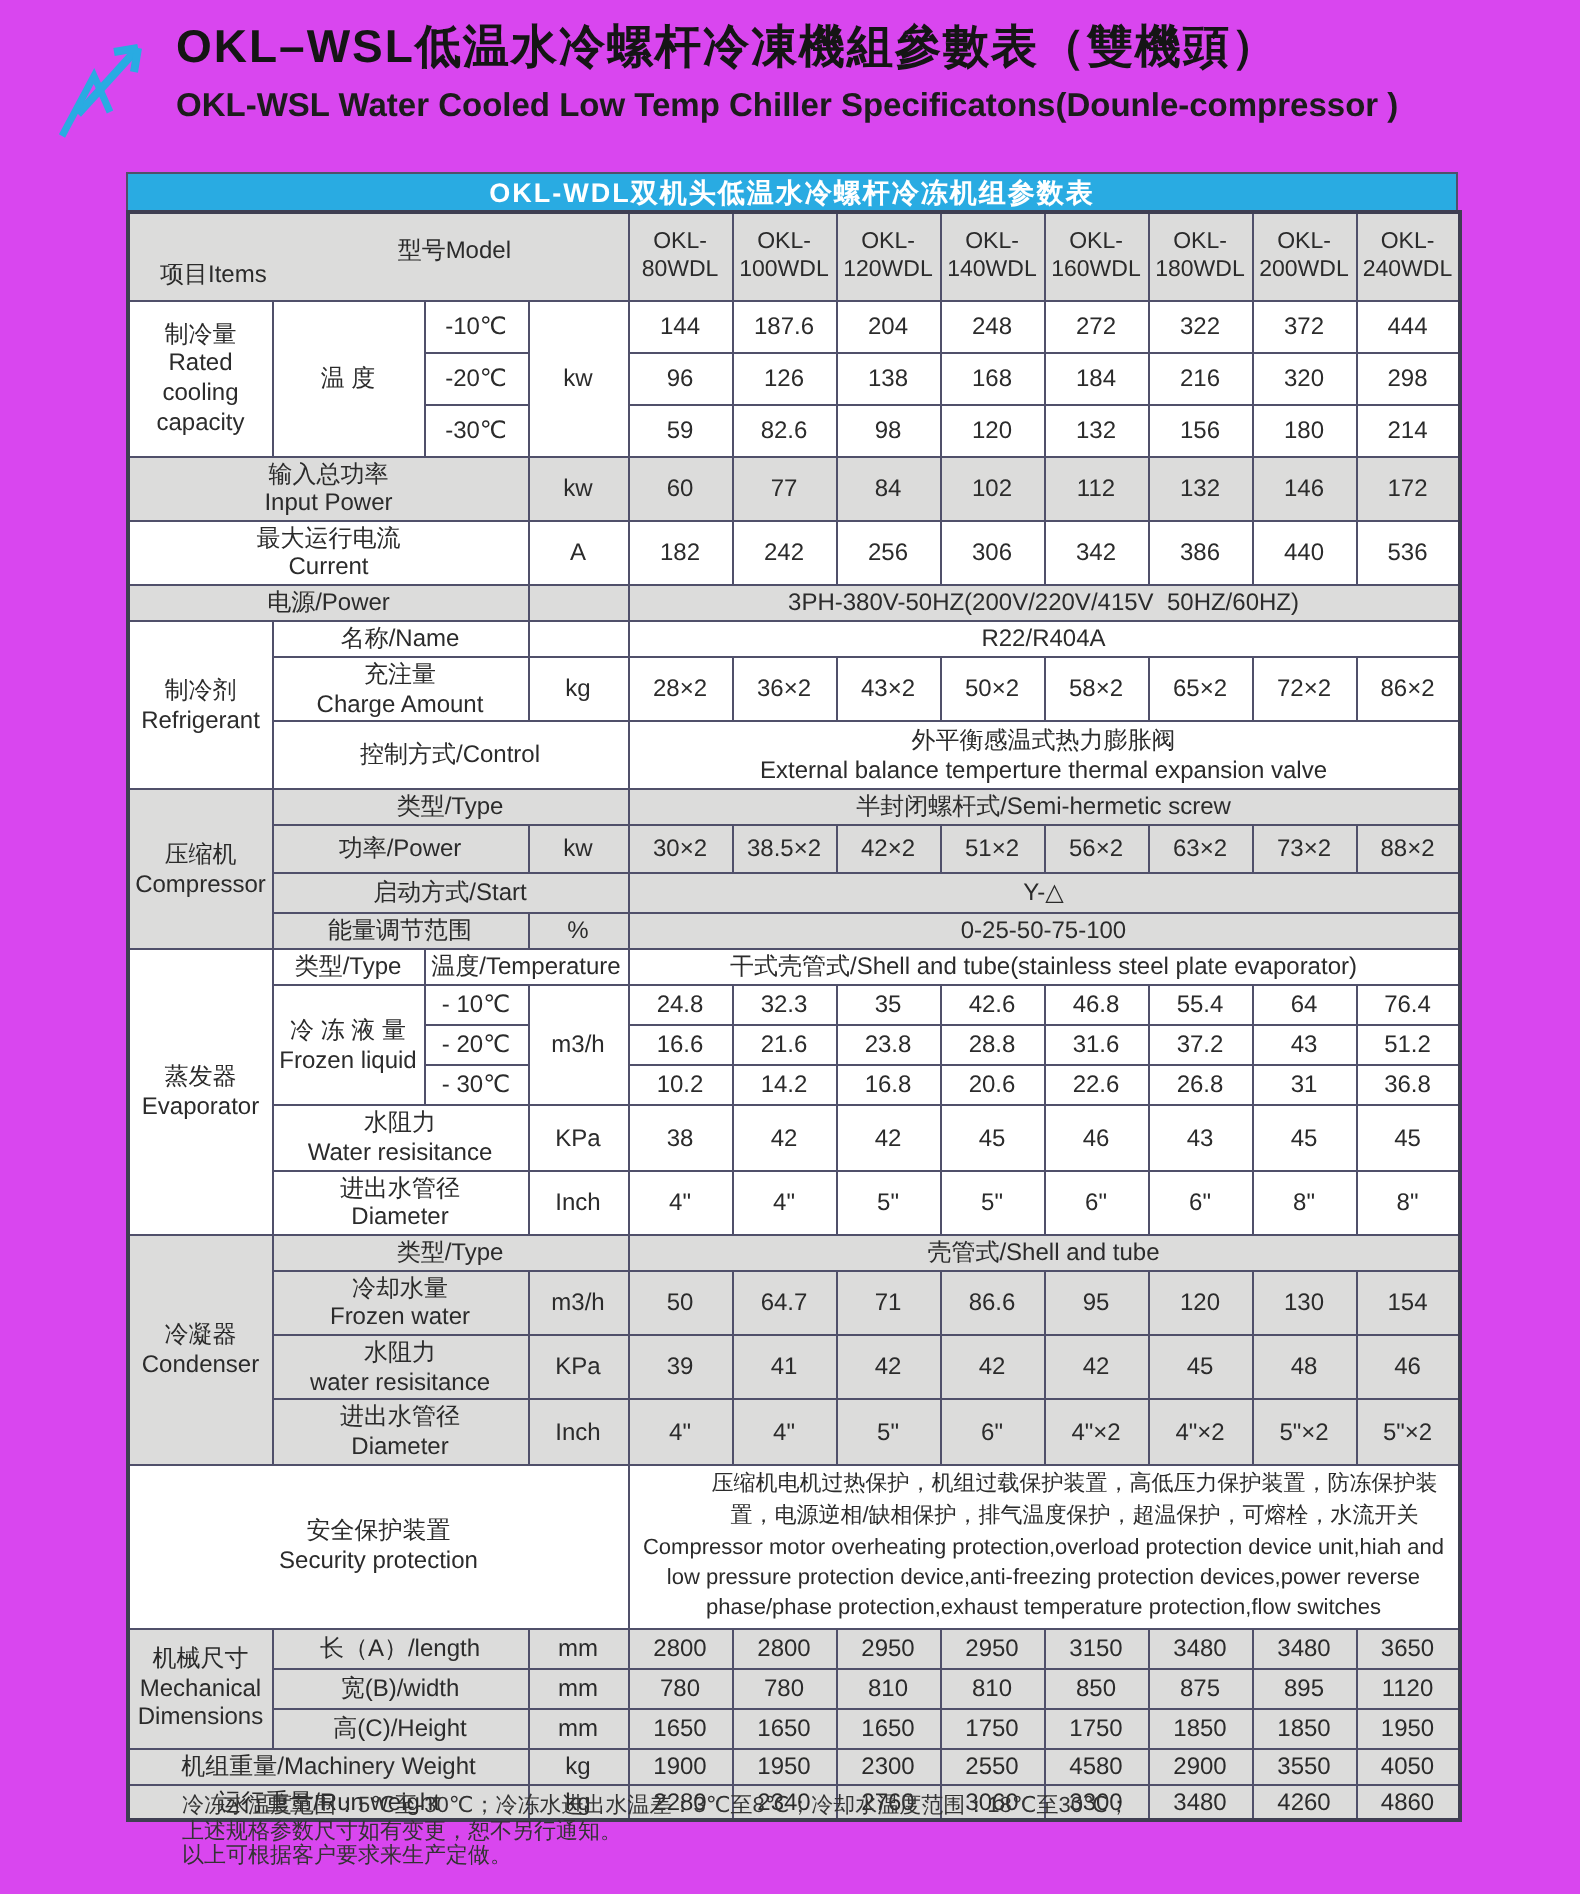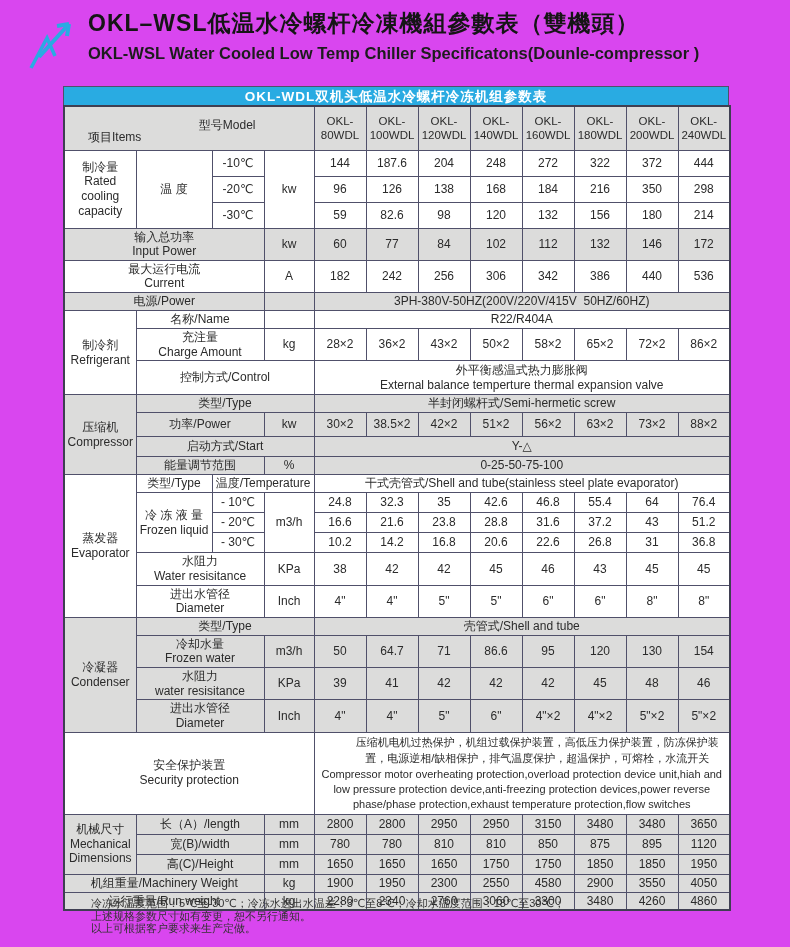--- a/index.html
+++ b/index.html
@@ -30,21 +30,21 @@
   td.unit{font-size:12px;}
   td.v{font-size:12px;}
   td.span-v{font-size:12px;}
   td.mh{font-size:11.5px;line-height:1.3;}
   td.sec-cell{text-align:left;padding:3px 6px;}
   .sec-zh{font-size:11px;line-height:1.5;margin-left:31px;}
   .sec-en{font-size:11px;line-height:1.4;}
   td.corner{position:relative;padding:0;
     background:linear-gradient(to bottom right,rgba(0,0,0,0) calc(50% - 0.8px),var(--border_color) 50%,rgba(0,0,0,0) calc(50% + 0.8px));}
   tr.gray td.corner{background-color:var(--row_gray);}
-  .corner-items{position:absolute;left:23px;bottom:5px;font-size:12px;margin-top:10px;}
+  .corner-items{position:absolute;left:15px;bottom:5px;font-size:12px;margin-top:10px;}
   .corner-model{position:absolute;right:58px;top:11px;font-size:12px;}
 
   .h18{height:18px}.h20{height:20px}.h24{height:24px}.h26{height:26px}
   .h28{height:28px}.h30{height:30px}.h34{height:34px}.h44{height:44px}.h72{height:72px}
 
   .footnote{position:absolute;left:54px;top:897px;width:712px;font-size:11px;line-height:12.5px;color:#333;}
   .footnote .fl{white-space:nowrap;}
   .footnote .indent{padding-left:37px;}
 </style>
 </head>
@@ -119,21 +119,21 @@
             <td class="v">444</td>
           </tr>
         <tr class="h26">
           <td class="lbl">-20℃</td>
         <td class="v">96</td>
             <td class="v">126</td>
             <td class="v">138</td>
             <td class="v">168</td>
             <td class="v">184</td>
             <td class="v">216</td>
-            <td class="v">350</td>
+            <td class="v">320</td>
             <td class="v">298</td>
           </tr>
         <tr class="h26">
           <td class="lbl">-30℃</td>
         <td class="v">59</td>
             <td class="v">82.6</td>
             <td class="v">98</td>
             <td class="v">120</td>
             <td class="v">132</td>
             <td class="v">156</td>

